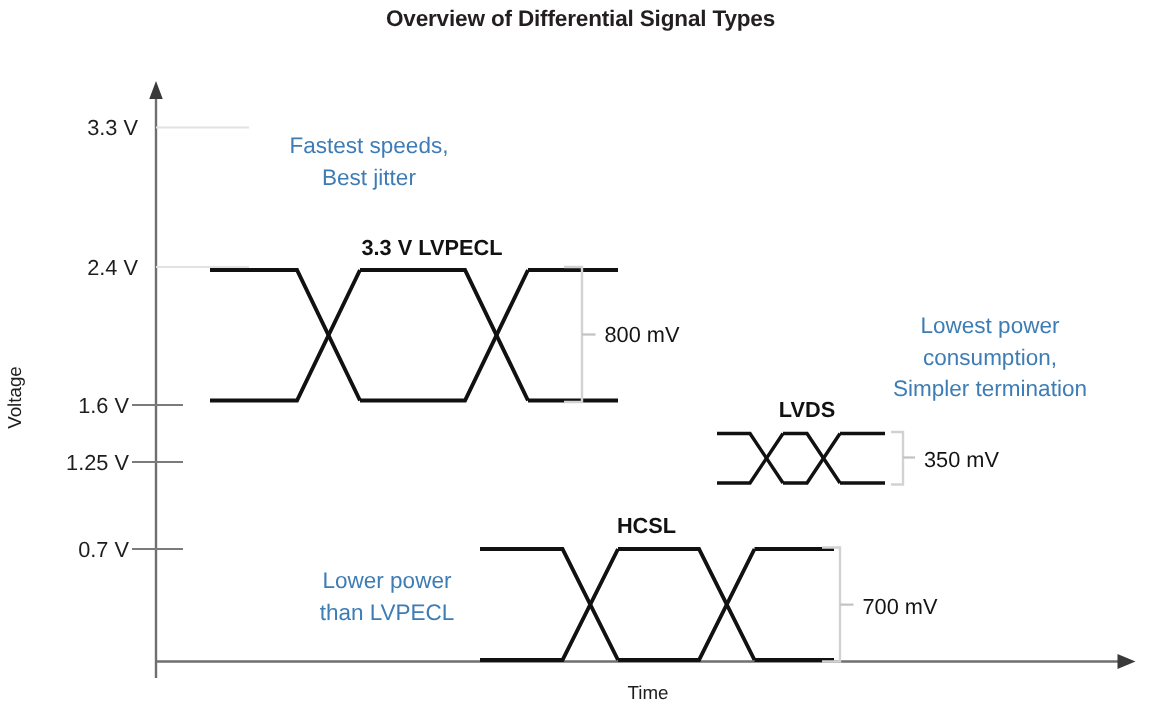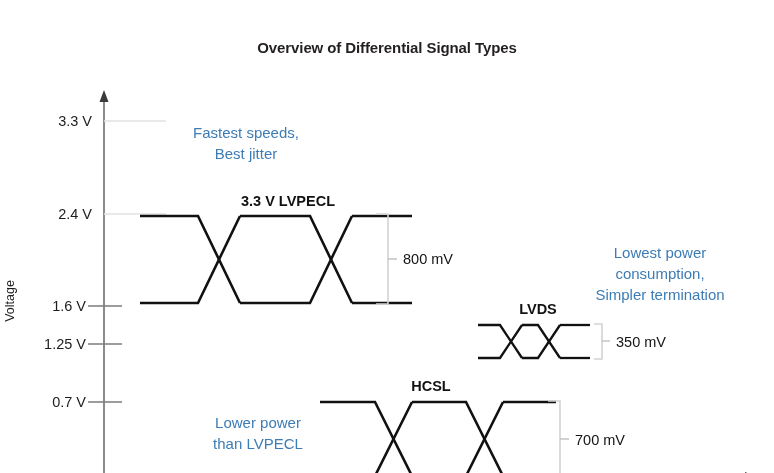--- a/index.html
+++ b/index.html
@@ -13,21 +13,20 @@
     position: relative;
     overflow: hidden;
     font-family: "Liberation Sans", sans-serif;
   }
   #diagram-root {
     position: absolute;
     left: 0;
     top: 0;
     width: 774px;
     height: 378px;
-    margin-top: 36px;
   }
   svg { display: block; }
 
   .title-text {
     font-family: "Liberation Sans", sans-serif;
     font-size: 15px;
     font-weight: bold;
     fill: #231f20;
     letter-spacing: -0.1px;
   }

